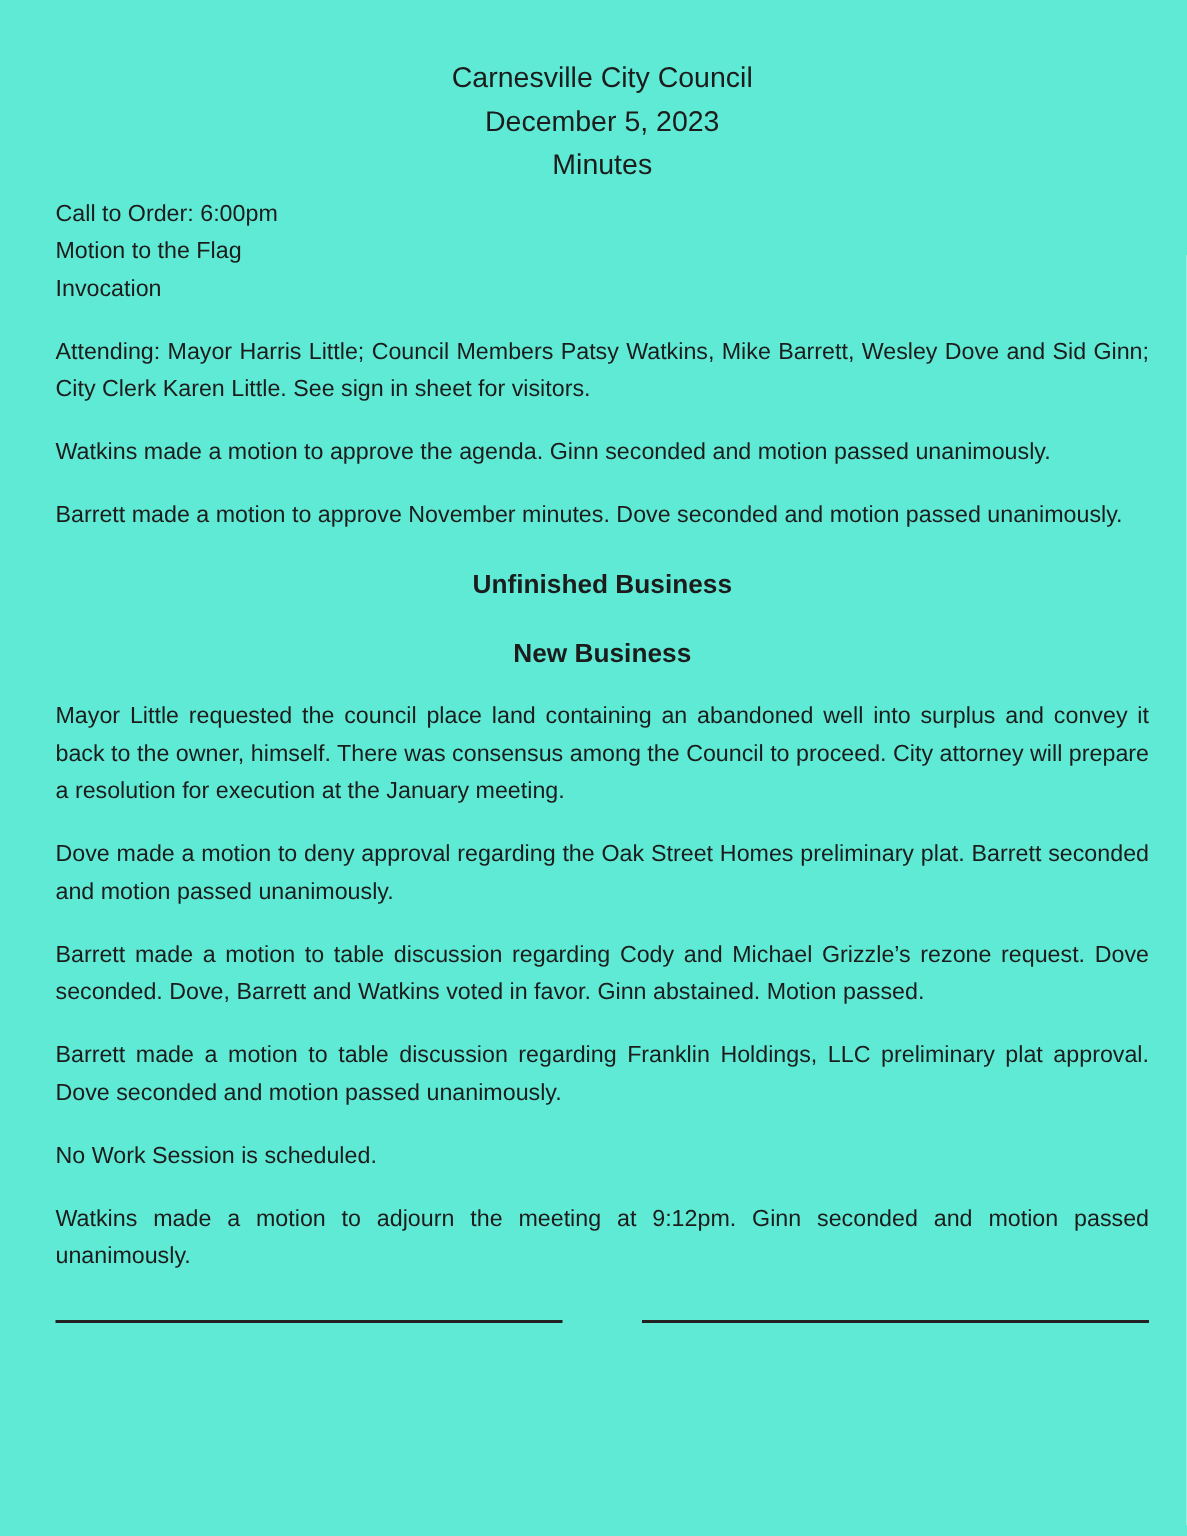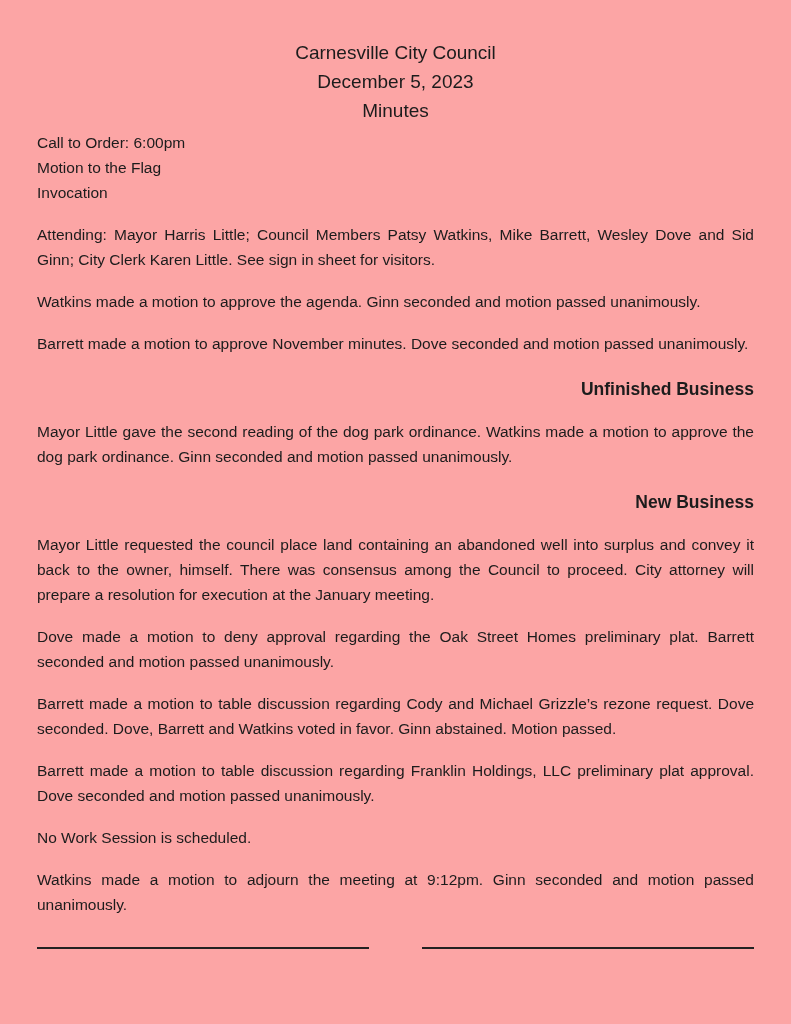--- a/index.html
+++ b/index.html
@@ -7,22 +7,22 @@
     width: 791px;
     height: 1024px;
     background: #ffffff;
     font-family: "Liberation Sans", sans-serif;
     color: #1c1c1c;
     overflow: hidden;
   }
   .page {
     width: 791px;
     height: 1024px;
-    padding: 38px 37px 0 37px;
-    background: #fca5a5;
+    padding: 38px 25px 0 37px;
+    background: #5eead4;
   }
   .doc-header {
     text-align: center;
   }
   .doc-header .title-line {
     font-size: 19px;
     line-height: 29px;
     font-weight: 400;
   }
   .opening-block {
@@ -36,21 +36,21 @@
     margin-top: 17px;
     font-size: 15.5px;
     line-height: 25px;
     text-align: justify;
   }
   .section-heading {
     margin-top: 20px;
     font-size: 17.5px;
     line-height: 26px;
     font-weight: 700;
-    text-align: right;
+    text-align: center;
   }
   .signature-row {
     margin-top: 30px;
     display: flex;
     justify-content: space-between;
   }
   .signature-col {
     width: 46.3%;
   }
   .signature-col .sig-line {
@@ -83,21 +83,20 @@
   </div>
 
   <p class="para">Attending:  Mayor Harris Little; Council Members Patsy Watkins, Mike Barrett, Wesley Dove and Sid Ginn; City Clerk Karen Little.  See sign in sheet for visitors.</p>
 
   <p class="para">Watkins made a motion to approve the agenda.  Ginn seconded and motion passed unanimously.</p>
 
   <p class="para">Barrett made a motion to approve November minutes. Dove seconded and motion passed unanimously.</p>
 
   <h2 class="section-heading">Unfinished Business</h2>
 
-  <p class="para">Mayor Little gave the second reading of the dog park ordinance.  Watkins made a motion to approve the dog park ordinance.  Ginn seconded and motion passed unanimously.</p>
 
   <h2 class="section-heading">New Business</h2>
 
   <p class="para">Mayor Little requested the council place land containing an abandoned well into surplus and convey it back to the owner, himself.   There was consensus among the Council to proceed.  City attorney will prepare a resolution for execution at the January meeting.</p>
 
   <p class="para">Dove made a motion to deny approval regarding the Oak Street Homes preliminary plat.  Barrett seconded and motion passed unanimously.</p>
 
   <p class="para">Barrett made a motion to table discussion regarding Cody and Michael Grizzle’s rezone request.  Dove seconded.  Dove, Barrett and Watkins voted in favor.  Ginn abstained.  Motion passed.</p>
 
   <p class="para">Barrett made a motion to table discussion regarding Franklin Holdings, LLC preliminary plat approval.  Dove seconded and motion passed unanimously.</p>

